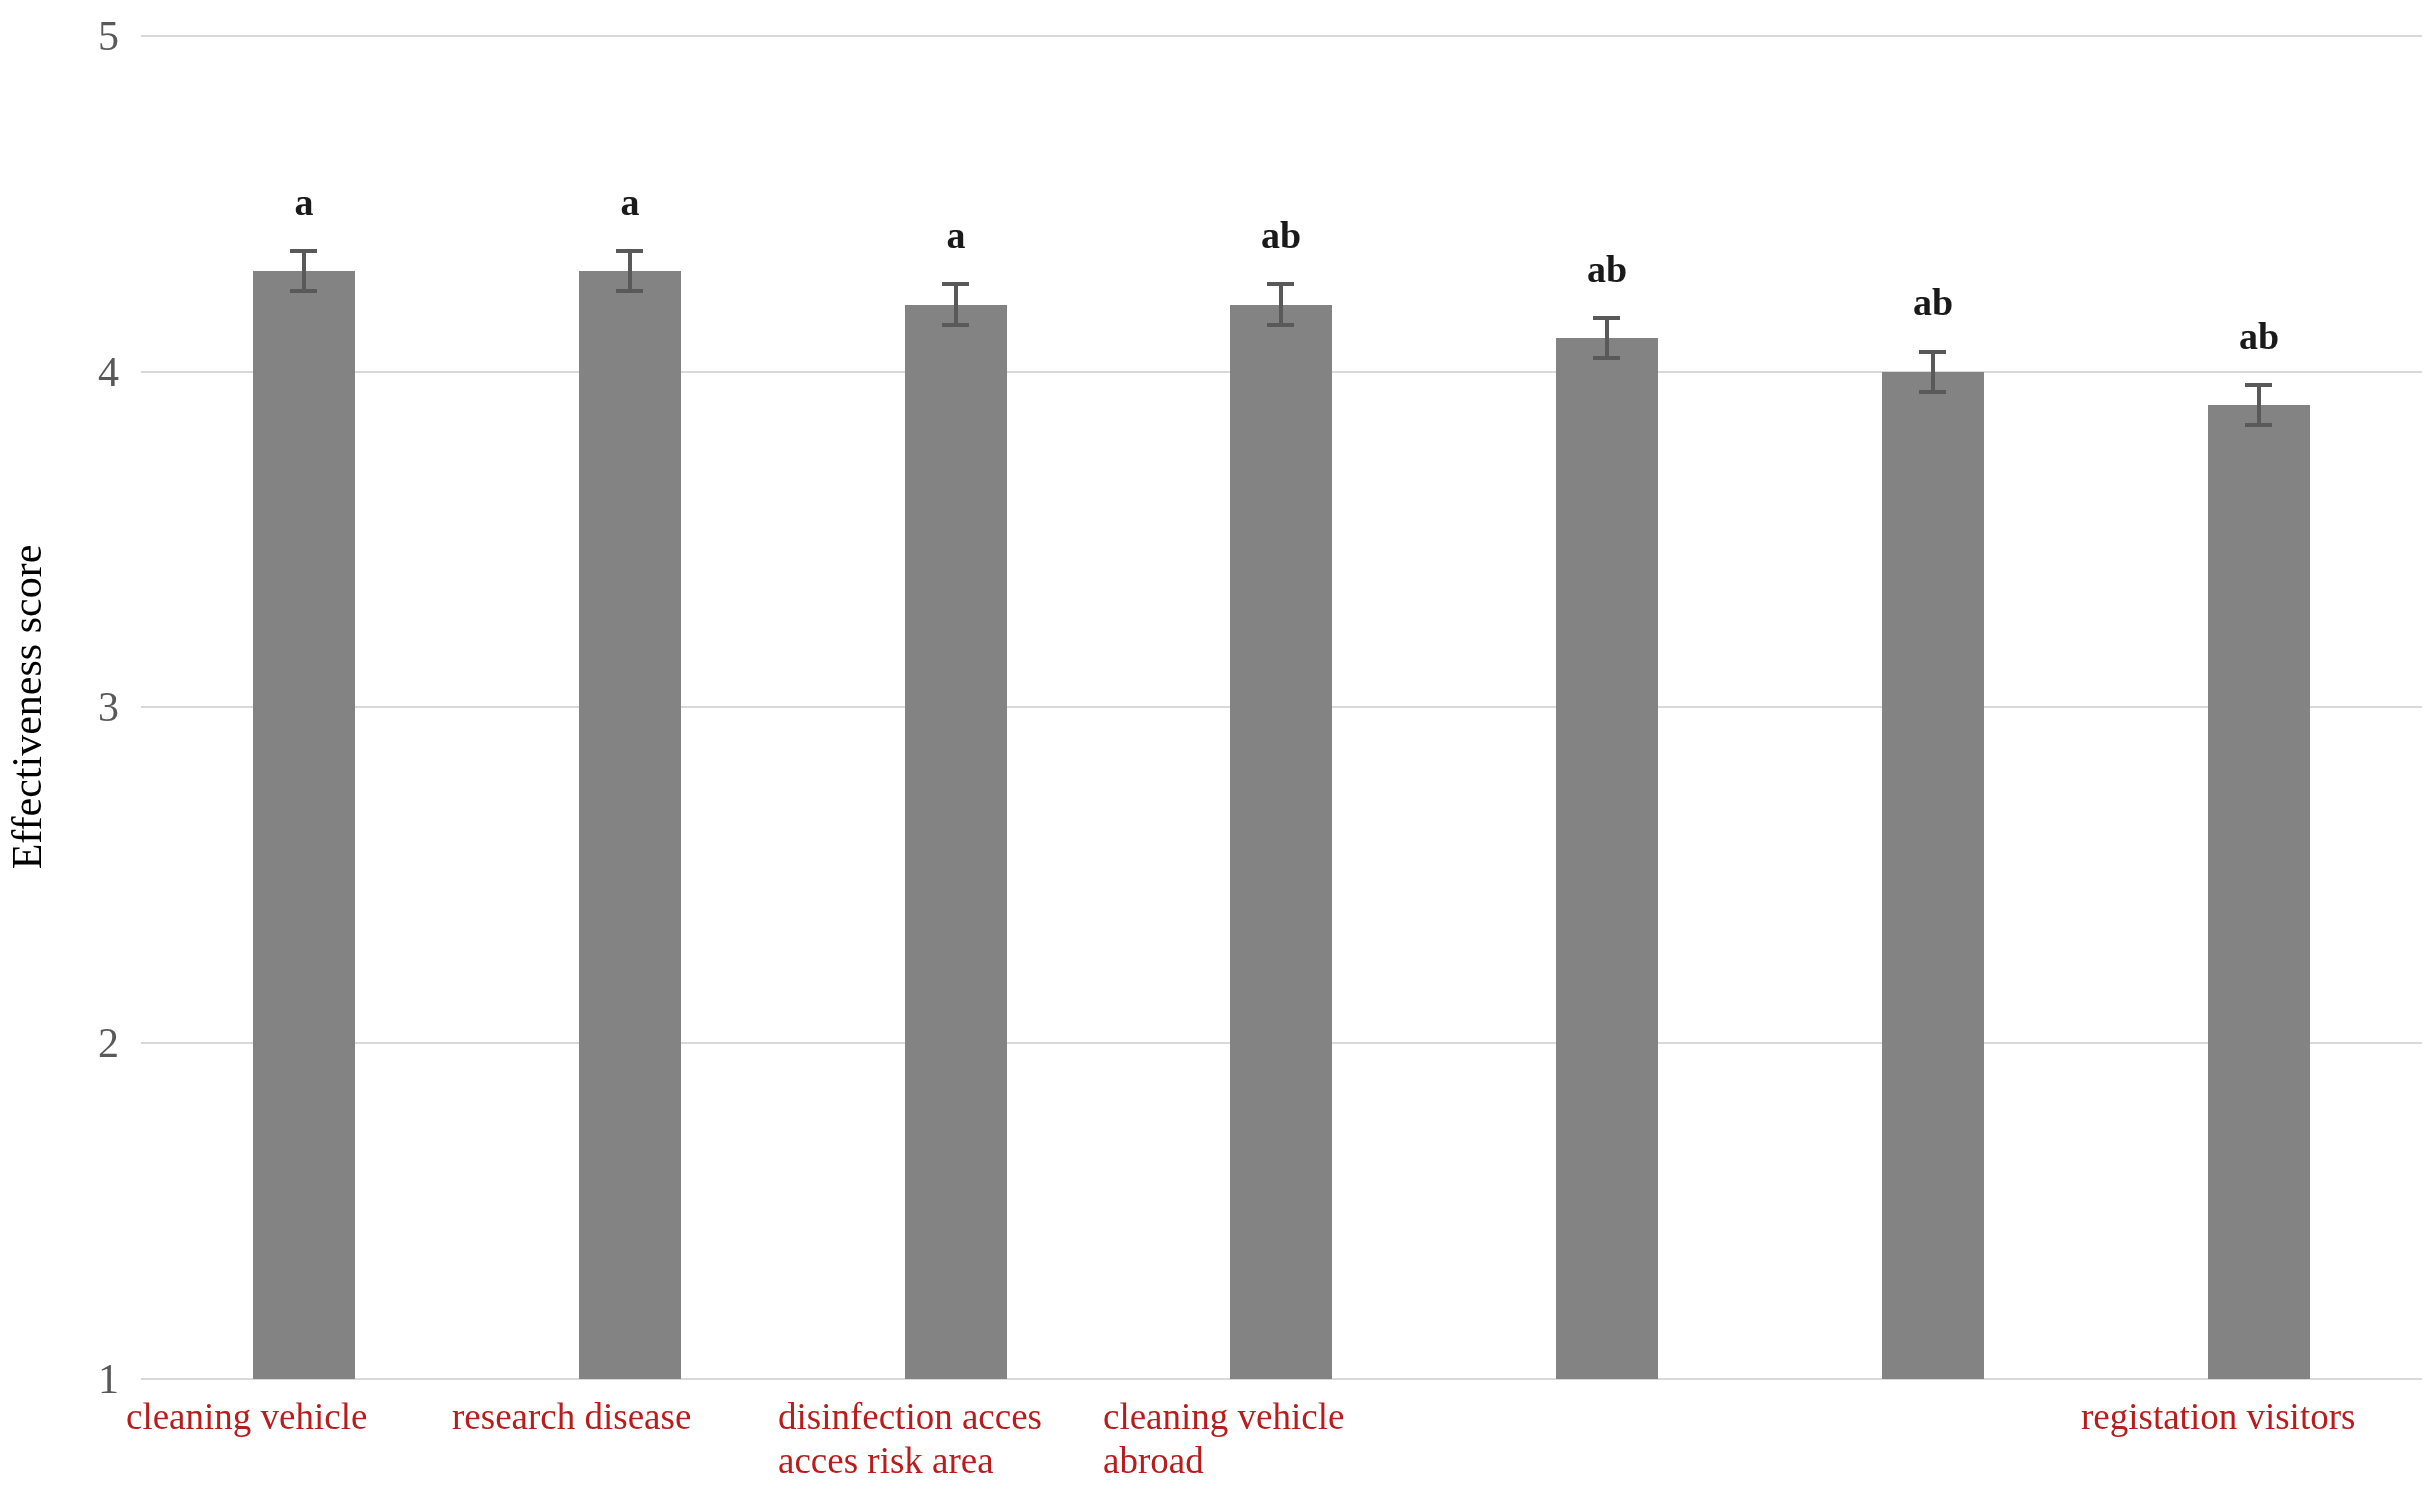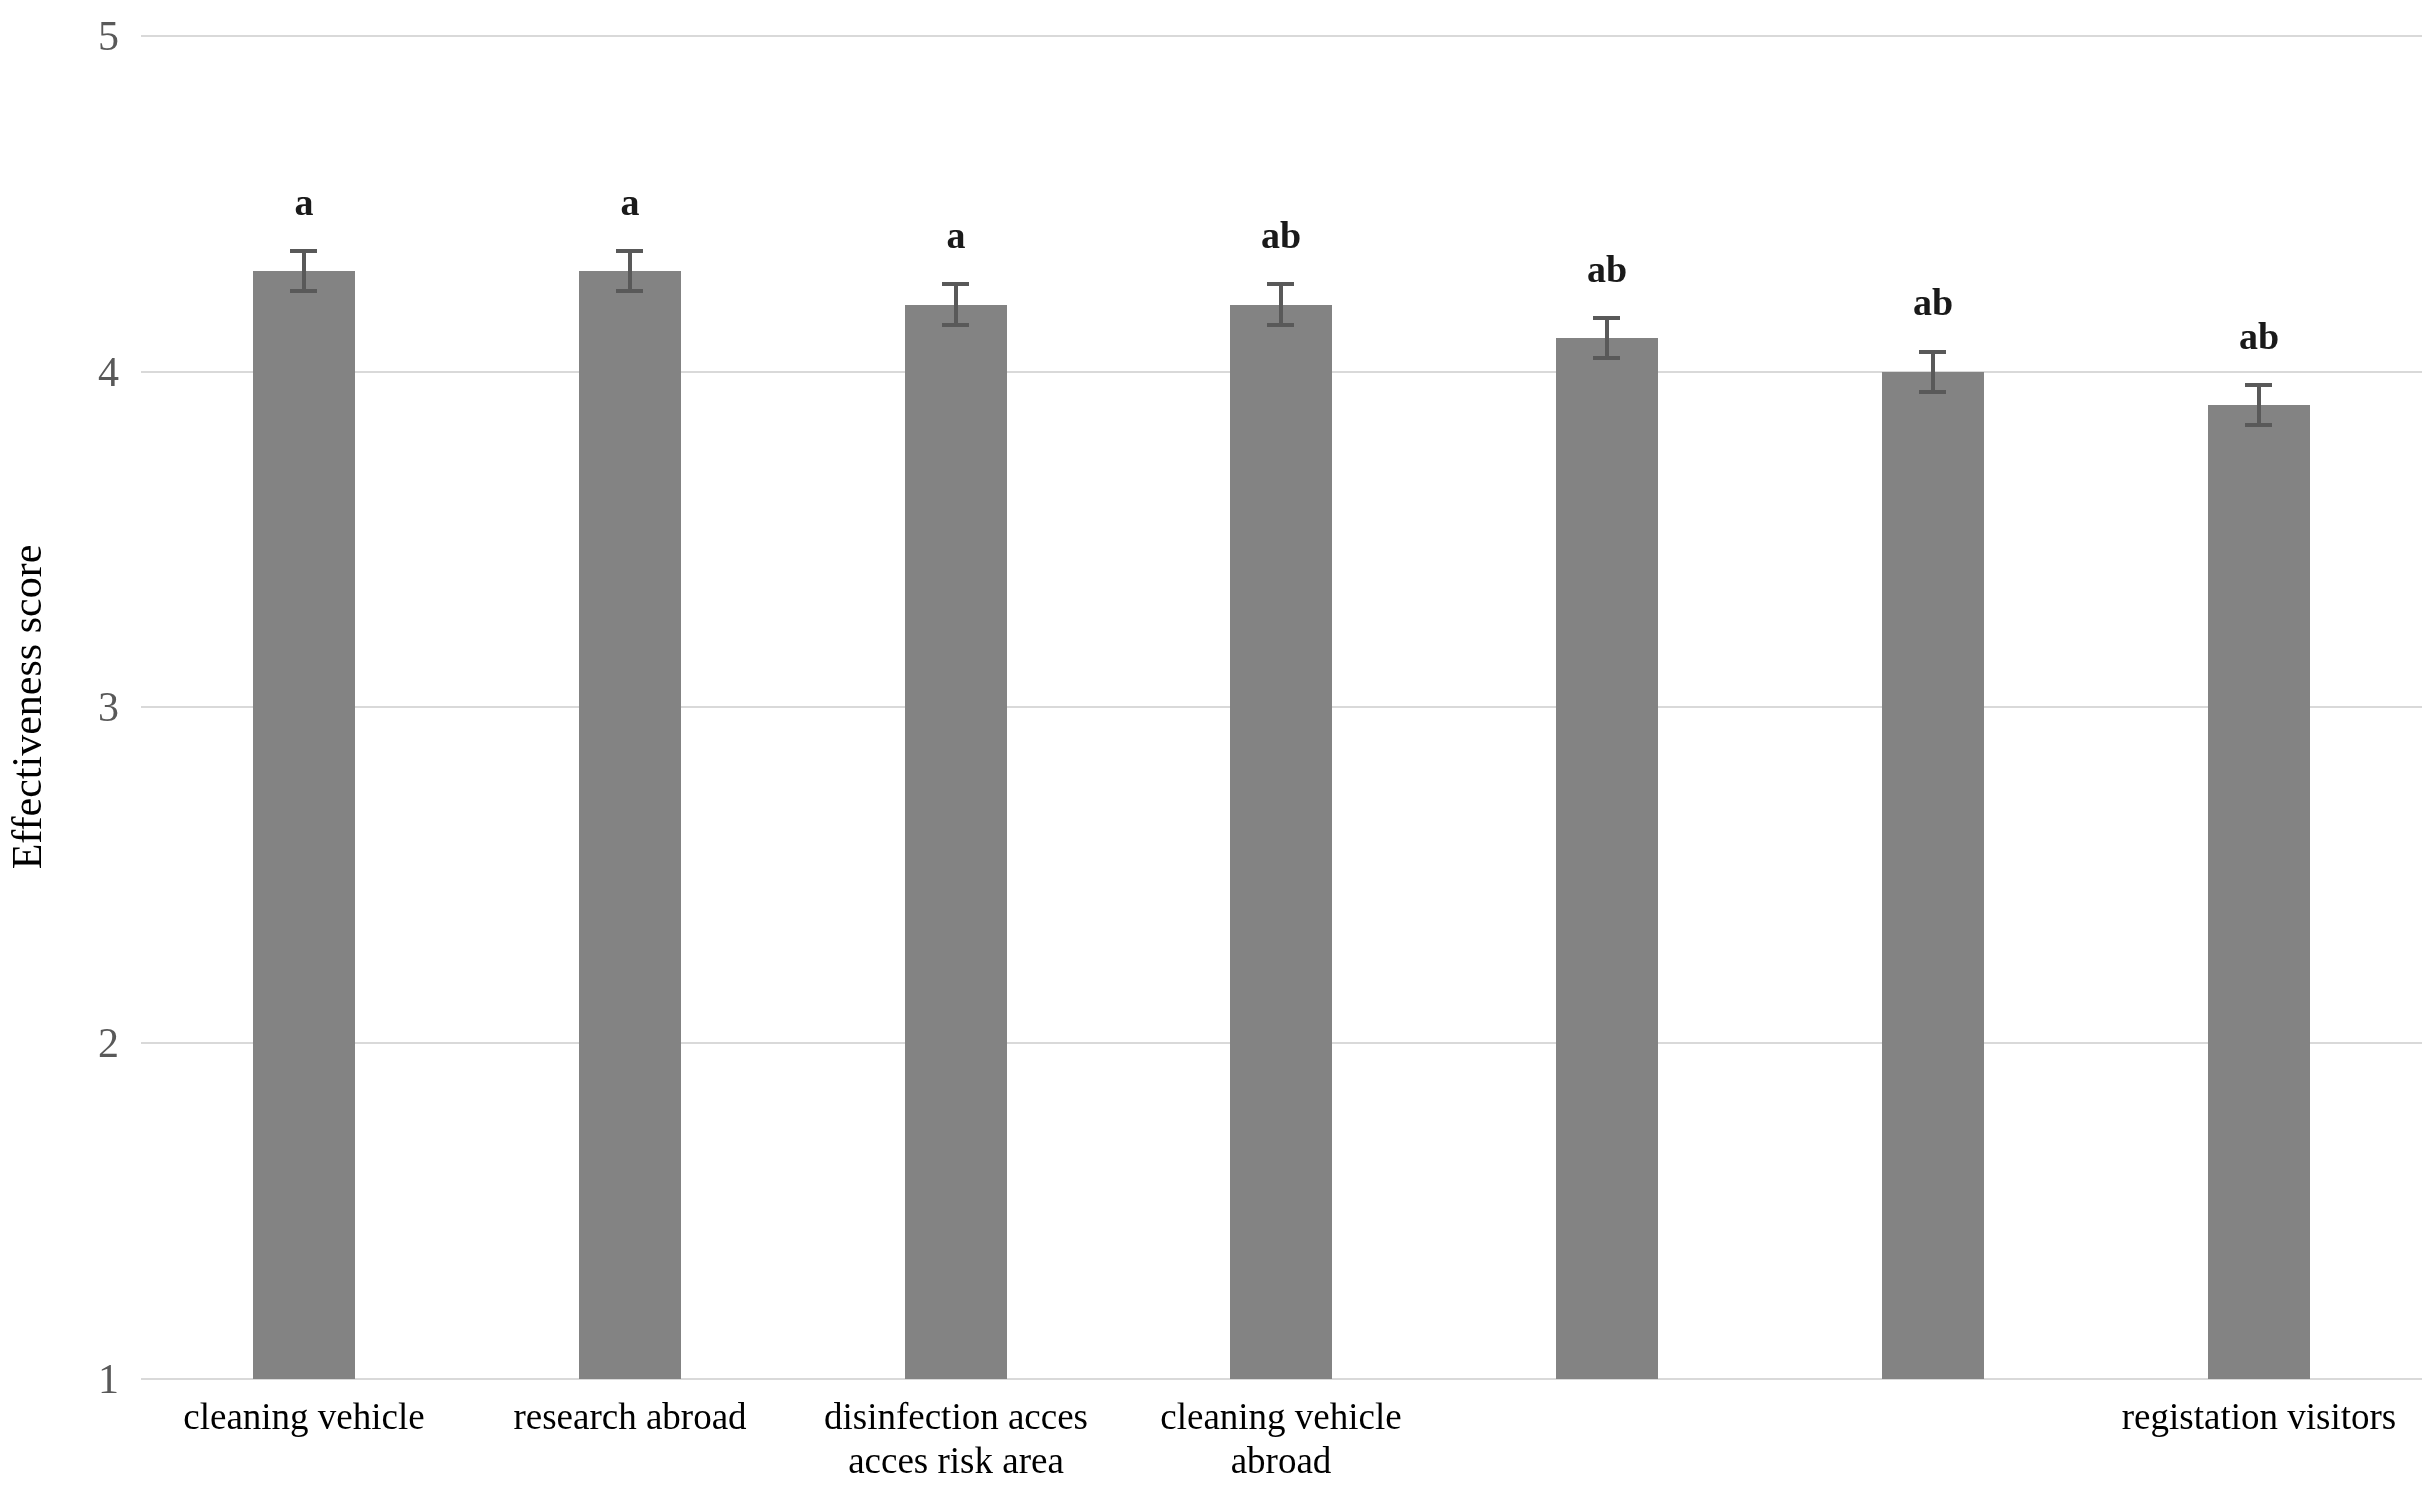--- a/index.html
+++ b/index.html
@@ -64,24 +64,23 @@
     left: 0;
     width: 100%;
     text-align: center;
     font-size: 38px;
     font-weight: 600;
     color: #1a1a1a;
   }
   .x-tick-label {
     position: absolute;
     top: calc(100% + 16.4px);
-    text-align: center;
     font-size: 37px;
     line-height: 44px;
-    color: #000000;
+    color: #b91c1c;
   }
   .x-tick-line {
     white-space: nowrap;
   }
   
   #y-axis-title-wrap {
     position: absolute;
     left: 27px;
     top: 707px;
     width: 0;
@@ -120,21 +119,21 @@
           <div class="x-tick-line">cleaning vehicle</div>
         </div>
       </div>
       <div class="bar-slot" style="left: 326px; width: 326px;">
         <div class="bar-rect" style="left: 112px; width: 102px; height: 1108px;"></div>
         <div class="err-line" style="left: 161px; height: 40px; bottom: 1088px;"></div>
         <div class="err-cap" style="left: 149px; bottom: 1126px;"></div>
         <div class="err-cap" style="left: 149px; bottom: 1086px;"></div>
         <div class="sig-letter" style="bottom: 1155px;">a</div>
         <div class="x-tick-label" style="left: -15px; width: 356px;">
-          <div class="x-tick-line">research abroad</div>
+          <div class="x-tick-line">research disease</div>
         </div>
       </div>
       <div class="bar-slot" style="left: 652px; width: 326px;">
         <div class="bar-rect" style="left: 112px; width: 102px; height: 1074px;"></div>
         <div class="err-line" style="left: 161px; height: 40px; bottom: 1054px;"></div>
         <div class="err-cap" style="left: 149px; bottom: 1093px;"></div>
         <div class="err-cap" style="left: 149px; bottom: 1052px;"></div>
         <div class="sig-letter" style="bottom: 1122px;">a</div>
         <div class="x-tick-label" style="left: -15px; width: 356px;">
           <div class="x-tick-line">disinfection acces</div>

